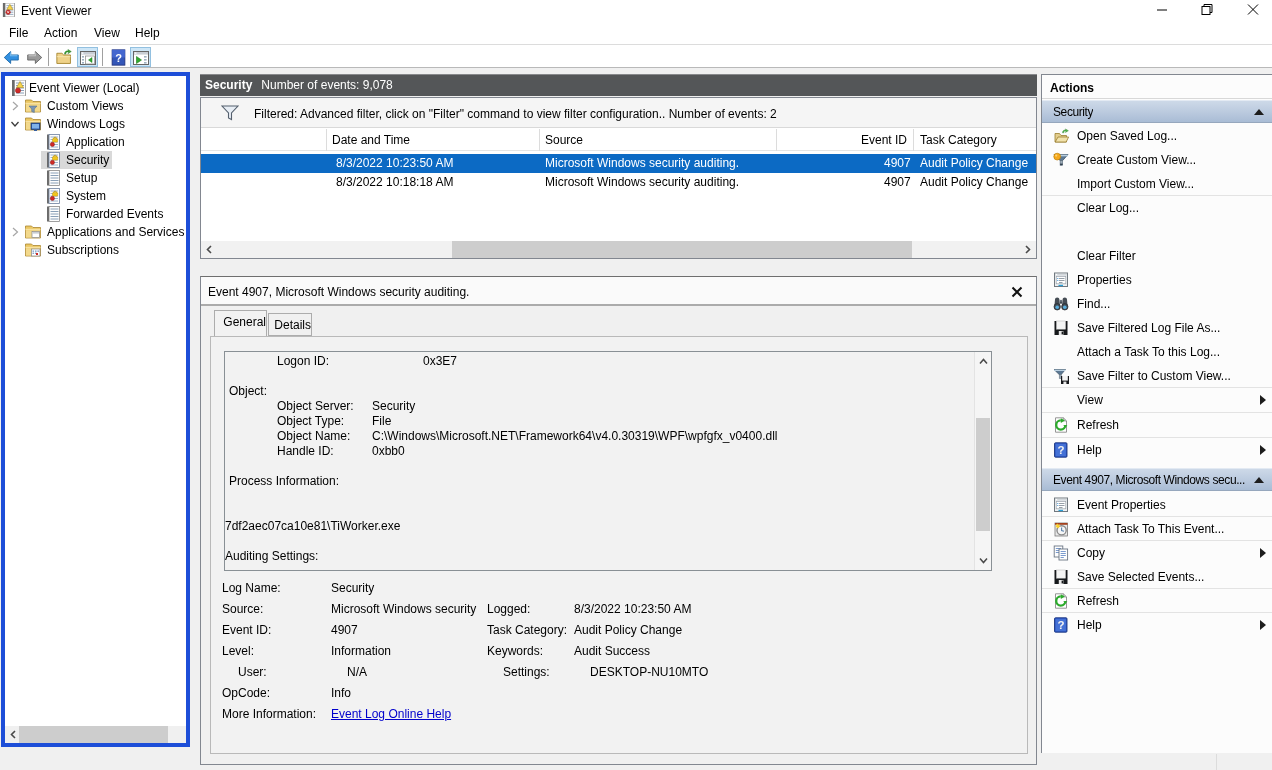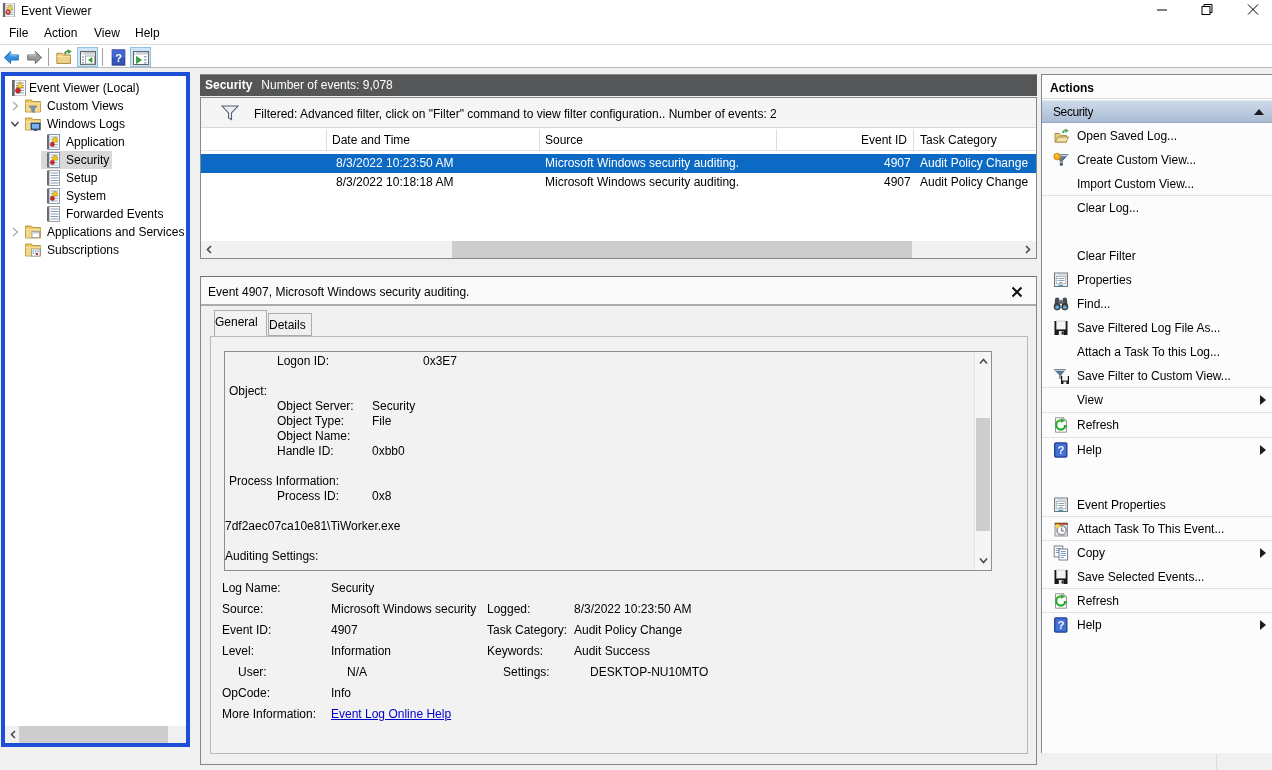--- a/index.html
+++ b/index.html
@@ -30,21 +30,21 @@
 #listpanel { left:200px; top:97px; width:837px; height:162px; background:#fff; border:1px solid #828790; }
 #filterrow { position:absolute; left:0; top:0; width:835px; height:30px; background:#f5f5f5; border-bottom:1px solid #d9d9d9; }
 #theader { position:absolute; left:0; top:31px; width:835px; height:22px; background:#fff; border-bottom:1px solid #e5e5e5; }
 #theader .hc { position:absolute; top:0; height:22px; line-height:22px; border-right:1px solid #dcdcdc; }
 .trowd { position:absolute; height:19px; line-height:19px; white-space:nowrap; }
 #mhscroll { position:absolute; left:0; bottom:0; width:835px; height:17px; background:#f1f1f1; }
 
 #eventpanel { left:200px; top:259px; width:837px; height:489px; background:#f0f0f0; border:1px solid #828790; border-top-color:#6e6e6e;margin-top:17px; }
 #evhead { position:absolute; left:0; top:0; width:835px; height:29px; background:#fafafa; border-bottom:2px solid #ababab; }
 #evhead span { position:absolute; left:7px; top:8px; }
-.tab { position:absolute; height:23px; line-height:22px; text-align:left; border:1px solid #acacac; background:#f0f0f0; }
+.tab { position:absolute; height:23px; line-height:22px; text-align:right; border:1px solid #acacac; background:#f0f0f0; }
 .tab.active { background:#f2f2f2; border-bottom:none; height:26px; z-index:3; }
 #tabpane { position:absolute; left:9px; top:59px; width:818px; height:418px; background:#f2f2f2; border:1px solid #b9b9b9; }
 #descbox { position:absolute; left:23px; top:74px; width:768px; height:220px; border:1px solid #899095; background:#f2f2f2; }
 #desctext { position:absolute; left:0; top:0; width:750px; height:218px; overflow:hidden; }
 .dline { position:absolute; left:0; width:750px; height:15px; line-height:15px; white-space:nowrap; }
 .dl1 { position:absolute; left:4px; }
 .dl2 { position:absolute; left:52px; }
 .dl3 { position:absolute; left:147px; }
 .dl3b { position:absolute; left:198px; }
 #vscroll { position:absolute; right:0; top:0; width:17px; height:218px; background:#f5f5f5; border-left:1px solid #e3e3e3; }
@@ -347,31 +347,28 @@
       <div class="dline" style="top:47px">
           <span class="dl2">Object Server:</span>
           <span class="dl3">Security</span>
         </div>
       <div class="dline" style="top:62px">
           <span class="dl2">Object Type:</span>
           <span class="dl3">File</span>
         </div>
       <div class="dline" style="top:77px">
           <span class="dl2">Object Name:</span>
+          <span class="dl3">C:\Windows\Microsoft.NET\Framework64\v4.0.30319\WPF\wpfgfx_v0400.dll</span>
         </div>
       <div class="dline" style="top:92px">
           <span class="dl2">Handle ID:</span>
           <span class="dl3">0xbb0</span>
         </div>
       <div class="dline" style="top:122px">
           <span class="dl1">Process Information:</span>
-        </div>
-      <div class="dline" style="top:137px">
-          <span class="dl2">Process ID:</span>
-          <span class="dl3">0x8</span>
         </div>
       <div class="dline" style="top:167px">
           <span class="dl1" style="left:0">7df2aec07ca10e81\TiWorker.exe</span>
         </div>
       <div class="dline" style="top:197px">
           <span class="dl1" style="left:0">Auditing Settings:</span>
         </div>
     </div>
     <div id="vscroll">
       <svg style="position:absolute;left:4px;top:6px" width="9" height="7" viewBox="0 0 9 7">
@@ -583,20 +580,21 @@
       <span class="atext">Refresh</span>
     </div>
   <div class="asep" style="top:362px"></div>
   <div class="arow" style="top:363px">
       <svg class="aicon">
         <use href="#helpq"></use>
       </svg>
       <span class="atext">Help</span>
       <div class="sub"></div>
     </div>
+  <div class="sechdr" style="top:393px"><span>Event 4907, Microsoft Windows secu...</span><div class="up"></div></div>
   <div class="arow" style="top:418px">
       <svg class="aicon">
         <use href="#props"></use>
       </svg>
       <span class="atext">Event Properties</span>
     </div>
   <div class="asep" style="top:441px"></div>
   <div class="arow" style="top:442px">
       <svg class="aicon">
         <use href="#task"></use>

